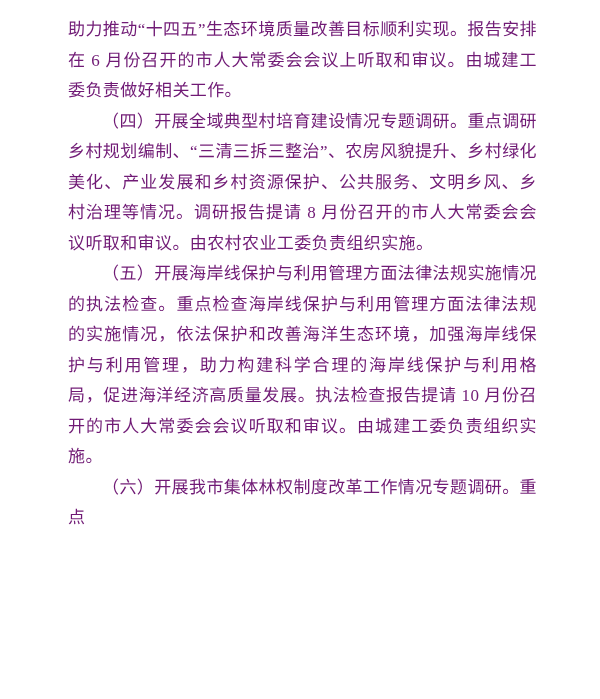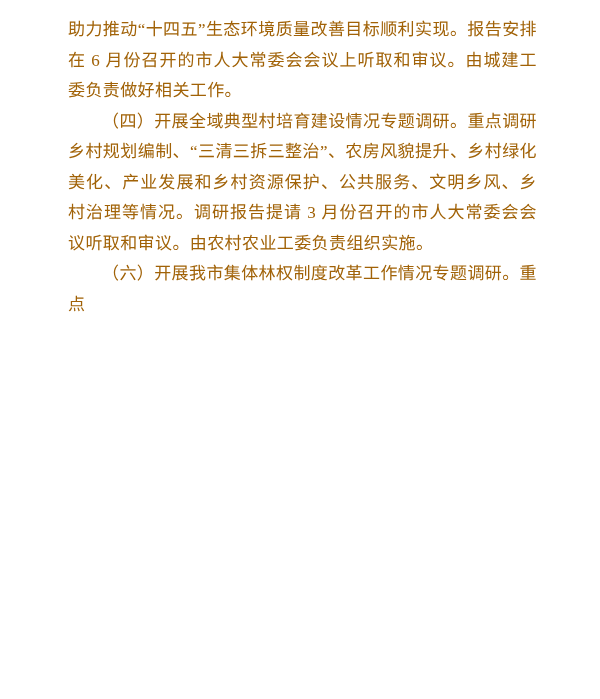--- a/index.html
+++ b/index.html
@@ -18,30 +18,31 @@
     font-family: "Liberation Serif", "DejaVu Serif", serif;
   }
   .doc-body p {
     margin: 0;
     padding: 0;
     font-size: 17px;
     line-height: 30.5px;
     letter-spacing: 0.4px;
     text-align: justify;
     text-justify: inter-ideograph;
-    color: #a16207;
+    color: #701a75;
     word-break: break-all;
     -webkit-font-smoothing: antialiased;
   }
   .doc-body p.indent {
     text-indent: 2em;
   }
 </style>
 </head>
 <body>
 
 <div class="page">
   <div class="doc-body">
     <p>助力推动“十四五”生态环境质量改善目标顺利实现。报告安排在 6 月份召开的市人大常委会会议上听取和审议。由城建工委负责做好相关工作。</p>
-    <p class="indent">（四）开展全域典型村培育建设情况专题调研。重点调研乡村规划编制、“三清三拆三整治”、农房风貌提升、乡村绿化美化、产业发展和乡村资源保护、公共服务、文明乡风、乡村治理等情况。调研报告提请 3 月份召开的市人大常委会会议听取和审议。由农村农业工委负责组织实施。</p>
+    <p class="indent">（四）开展全域典型村培育建设情况专题调研。重点调研乡村规划编制、“三清三拆三整治”、农房风貌提升、乡村绿化美化、产业发展和乡村资源保护、公共服务、文明乡风、乡村治理等情况。调研报告提请 8 月份召开的市人大常委会会议听取和审议。由农村农业工委负责组织实施。</p>
+    <p class="indent">（五）开展海岸线保护与利用管理方面法律法规实施情况的执法检查。重点检查海岸线保护与利用管理方面法律法规的实施情况，依法保护和改善海洋生态环境，加强海岸线保护与利用管理，助力构建科学合理的海岸线保护与利用格局，促进海洋经济高质量发展。执法检查报告提请 10 月份召开的市人大常委会会议听取和审议。由城建工委负责组织实施。</p>
     <p class="indent">（六）开展我市集体林权制度改革工作情况专题调研。重点</p>
   </div>
 </div>
 
 </body></html>

